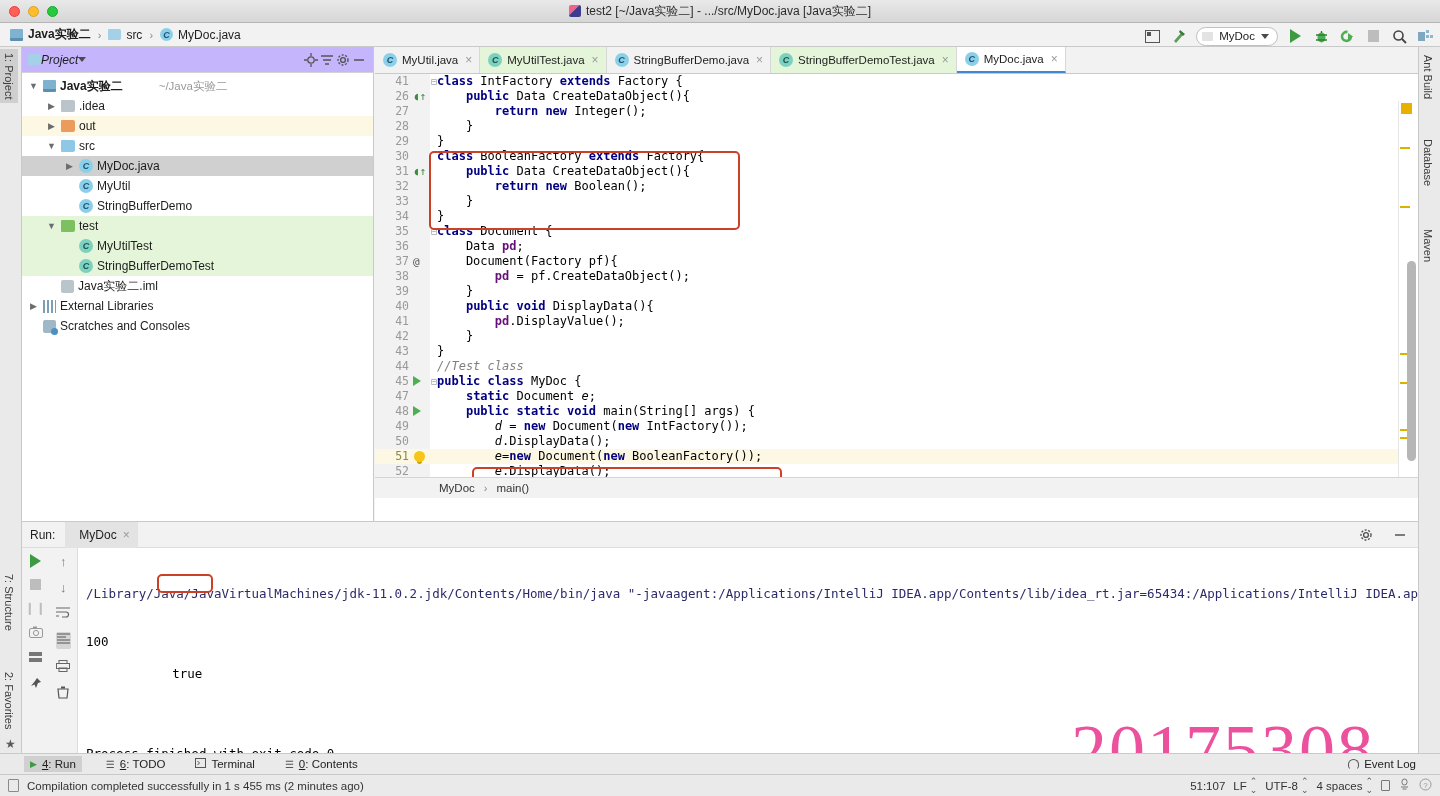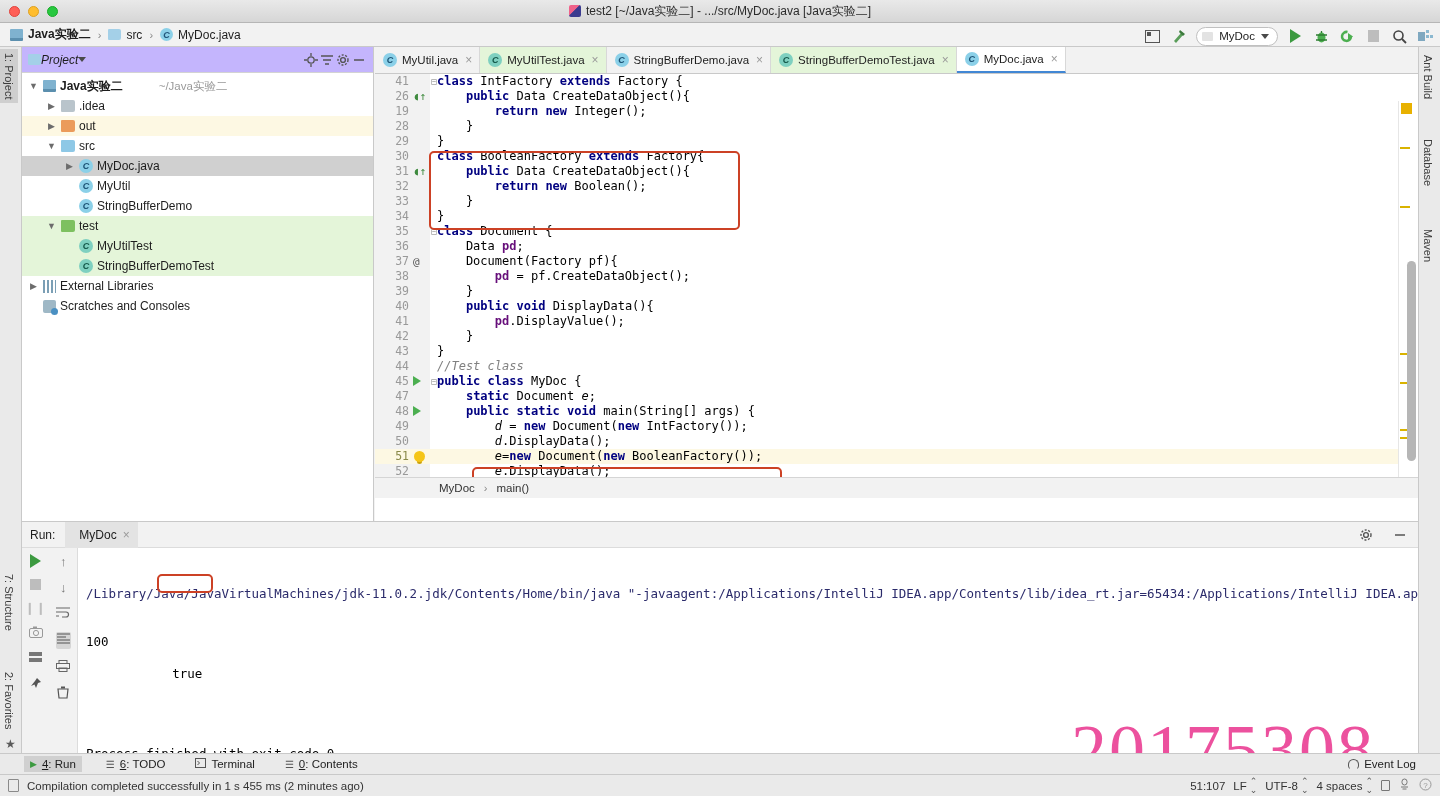--- a/index.html
+++ b/index.html
@@ -426,20 +426,25 @@
         <div class="trow green" style="padding-left: 42px;">
           <span class="arrow"></span>
           <span class="jclass test">C</span>
           <span>MyUtilTest</span>
         </div>
         <div class="trow green" style="padding-left: 42px;">
           <span class="arrow"></span>
           <span class="jclass test">C</span>
           <span>StringBufferDemoTest</span>
         </div>
+        <div class="trow" style="padding-left: 24px;">
+          <span class="arrow"></span>
+          <span class="iml-ico"></span>
+          <span>Java实验二.iml</span>
+        </div>
         <div class="trow" style="padding-left: 6px;">
           <span class="arrow">▶</span>
           <span class="lib-ico"></span>
           <span>External Libraries</span>
         </div>
         <div class="trow" style="padding-left: 6px;">
           <span class="arrow"></span>
           <span class="scr-ico"></span>
           <span>Scratches and Consoles</span>
         </div>
@@ -483,21 +488,21 @@
             <span class="ln-num">41</span>
             <span class="fold-mk">⊟</span>
             <span class="ln-code"><span class="kw">class</span> IntFactory <span class="kw">extends</span> Factory {</span>
           </div>
           <div class="ln-row">
             <span class="ln-num">26</span>
             <span class="gm-impl">◖↑</span>
             <span class="ln-code">    <span class="kw">public</span> Data CreateDataObject(){</span>
           </div>
           <div class="ln-row">
-            <span class="ln-num">19</span>
+            <span class="ln-num">27</span>
             <span class="ln-code">        <span class="kw">return</span> <span class="kw">new</span> Integer();</span>
           </div>
           <div class="ln-row">
             <span class="ln-num">28</span>
             <span class="ln-code">    }</span>
           </div>
           <div class="ln-row">
             <span class="ln-num">29</span>
             <span class="ln-code">}</span>
           </div>

